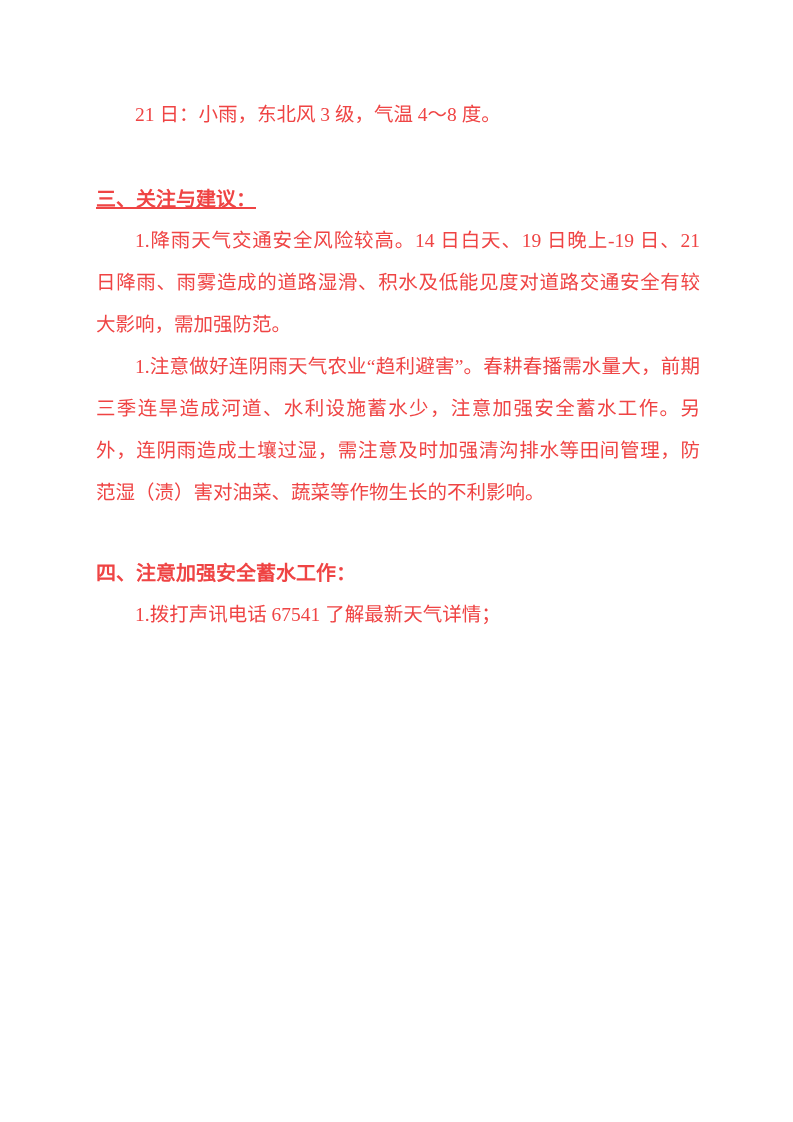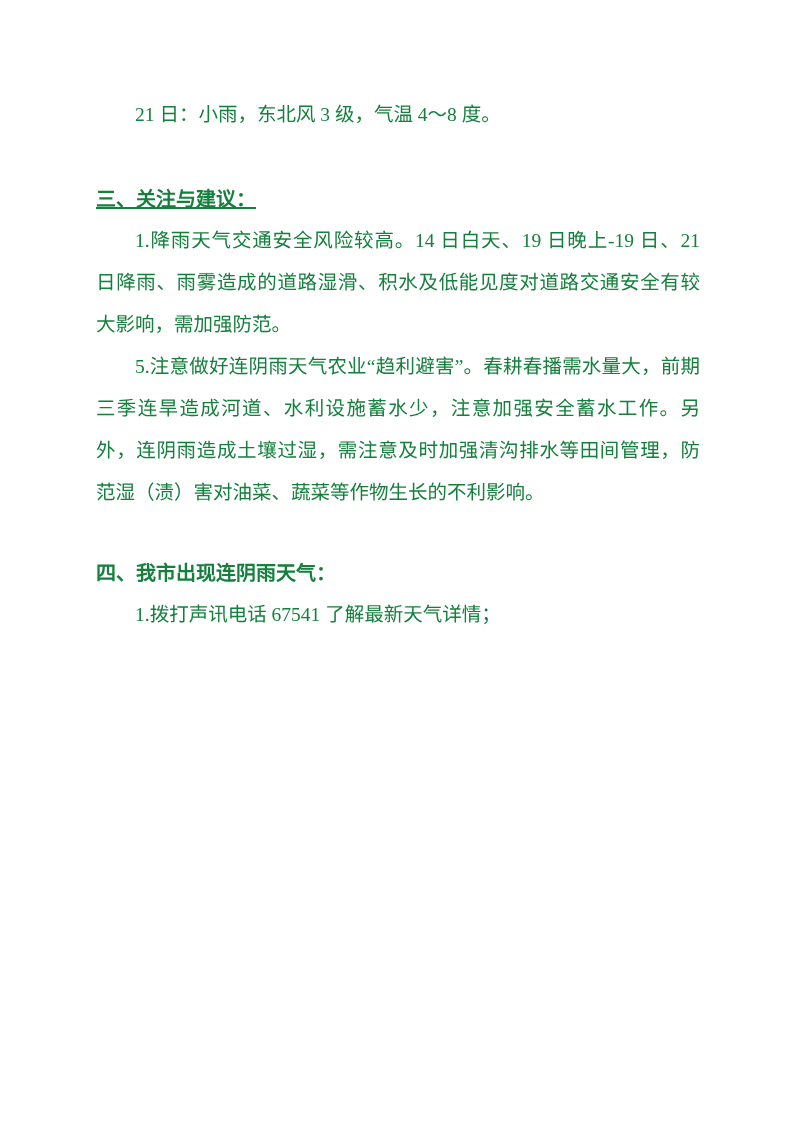--- a/index.html
+++ b/index.html
@@ -9,21 +9,21 @@
   }
   .page {
     position: relative;
     width: 793px;
     height: 1122px;
     margin: 0 auto;
     background: #ffffff;
     box-sizing: border-box;
     padding: 94px 93px 0 96px;
     font-family: "Liberation Serif", "DejaVu Serif", serif;
-    color: #15803d;
+    color: #ef4444;
     overflow: hidden;
   }
   .body-line,
   .para {
     margin: 0;
     font-size: 19.5px;
     line-height: 42px;
     text-align: justify;
     text-justify: inter-ideograph;
     text-indent: 2em;
@@ -44,20 +44,20 @@
 
 <div class="page">
 
   <p class="body-line">21 日：小雨，东北风 3 级，气温 4～8 度。</p>
 
   <h3 class="heading sec-3">三、关注与建议：</h3>
 
   <p class="para">1.降雨天气交通安全风险较高。14 日白天、19 日晚上-19 日、21 日降雨、雨雾造成的道路湿滑、积水及低能见度对道路交通安全有较大影响，需加强防范。</p>
 
 
-  <p class="para">5.注意做好连阴雨天气农业“趋利避害”。春耕春播需水量大，前期三季连旱造成河道、水利设施蓄水少，注意加强安全蓄水工作。另外，连阴雨造成土壤过湿，需注意及时加强清沟排水等田间管理，防范湿（渍）害对油菜、蔬菜等作物生长的不利影响。</p>
+  <p class="para">1.注意做好连阴雨天气农业“趋利避害”。春耕春播需水量大，前期三季连旱造成河道、水利设施蓄水少，注意加强安全蓄水工作。另外，连阴雨造成土壤过湿，需注意及时加强清沟排水等田间管理，防范湿（渍）害对油菜、蔬菜等作物生长的不利影响。</p>
 
-  <h3 class="heading sec-4">四、我市出现连阴雨天气：</h3>
+  <h3 class="heading sec-4">四、注意加强安全蓄水工作：</h3>
 
   <p class="para">1.拨打声讯电话 67541 了解最新天气详情；</p>
 
 
 </div>
 
 </body></html>

